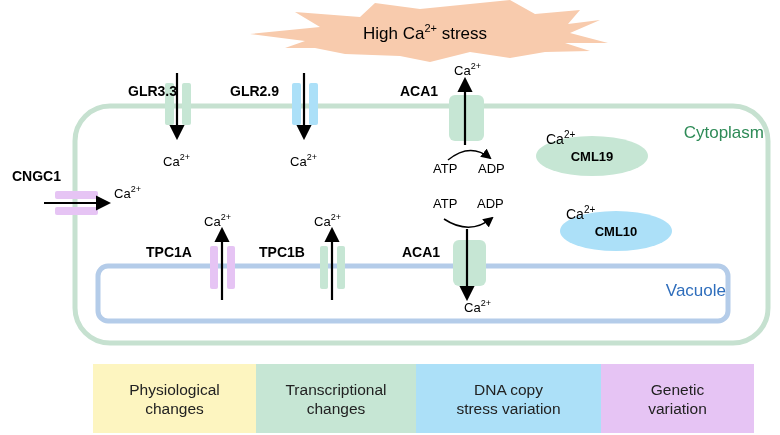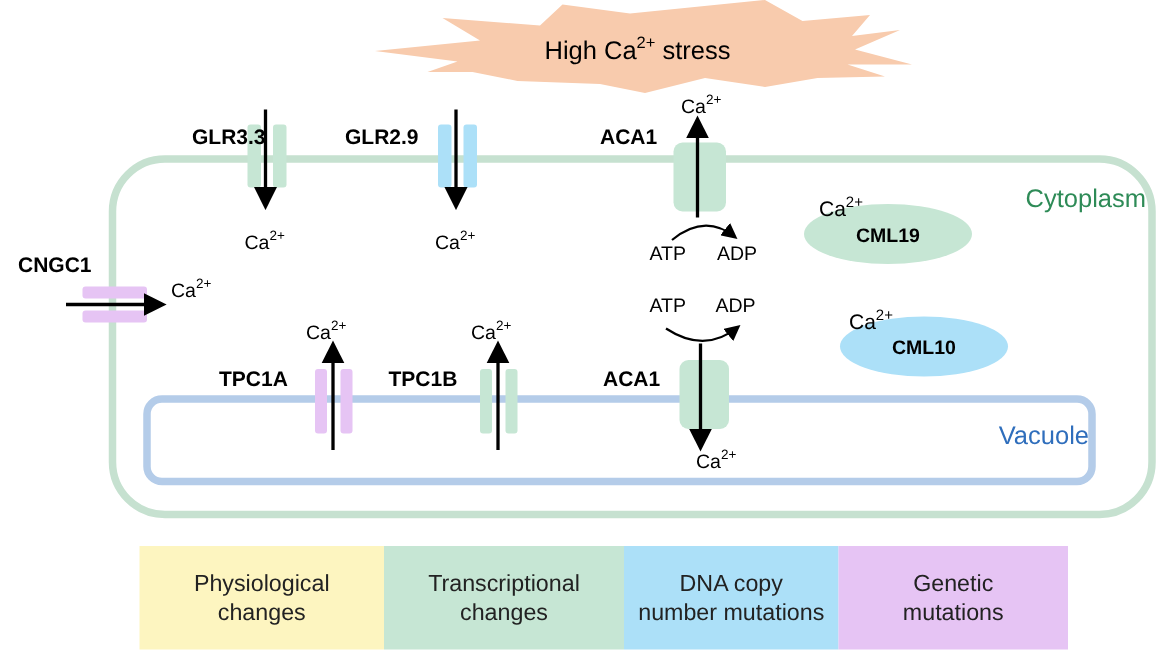--- a/index.html
+++ b/index.html
@@ -104,25 +104,25 @@
         <div>Physiological</div>
         <div>changes</div>
       </div>
   </div>
   <div class="cell" style="width:160px;background:#c6e6d4">
     <div>
         <div>Transcriptional</div>
         <div>changes</div>
       </div>
   </div>
-  <div class="cell" style="width:143px;background:#ace0f8">
+  <div class="cell" style="width:185px;background:#ace0f8">
     <div>
         <div>DNA copy</div>
-        <div>number mutations</div>
+        <div>stress variation</div>
       </div>
   </div>
   <div class="cell" style="width:153px;background:#e6c4f4">
     <div>
         <div>Genetic</div>
-        <div>mutations</div>
+        <div>variation</div>
       </div>
   </div>
 </div>
 
 </body></html>

